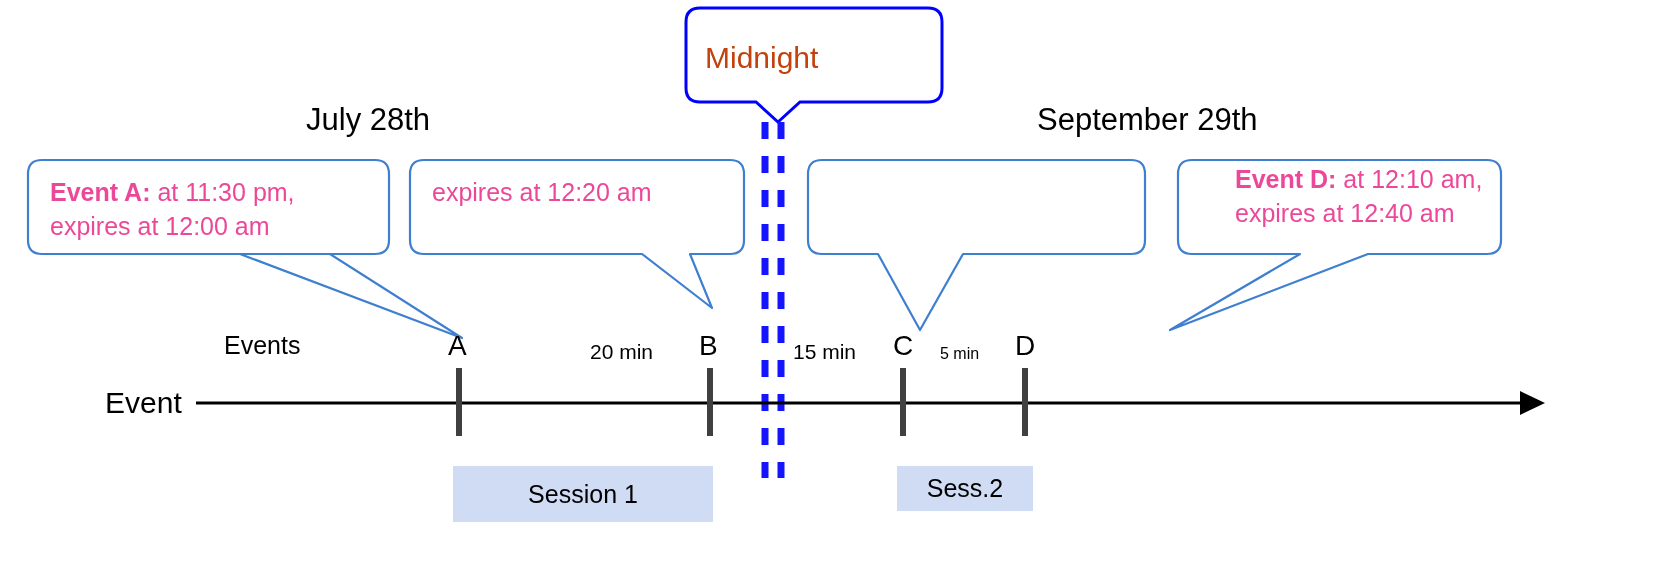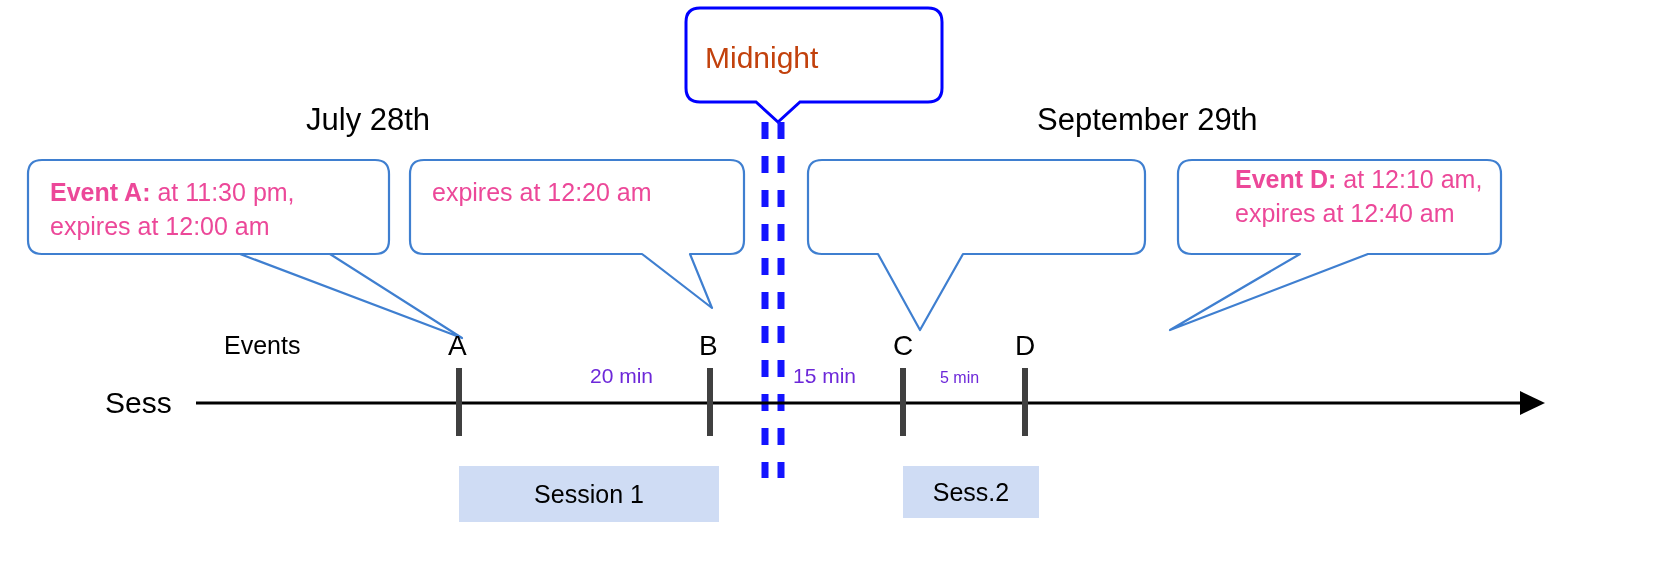--- a/index.html
+++ b/index.html
@@ -67,36 +67,34 @@
   .event-letter {
     position: absolute;
     font-size: 28px;
     color: #000000;
     white-space: nowrap;
   }
 
   .gap-label {
     position: absolute;
     font-size: 21px;
-    color: #6d28d9;
-    white-space: nowrap;
-    margin-top: 24px;
+    color: #000000;
+    white-space: nowrap;
   }
   .gap-label.small { font-size: 16px; }
 
   .session-box {
     position: absolute;
     background: #cfdcf4;
     display: flex;
     align-items: center;
     justify-content: center;
     font-size: 25px;
     color: #000000;
     white-space: nowrap;
-    margin-left: 6px;
   }
 </style>
 </head>
 <body>
 
 <div id="stage">
 
   <svg id="art" viewBox="0 0 1668 578">
 
     <path d="M 700,8
@@ -205,27 +203,27 @@
     <div>expires at 12:20 am</div>
   </div>
 
 
   <div class="callout-text" style="left:1190px; top:162px;margin-left:45px;">
     <div><b>Event D:</b><b></b><span>  at 12:10 am,</span></div>
     <div>expires at 12:40 am</div>
   </div>
 
   <div class="row-label" style="left:178px; top:331px;margin-left:46px;">Events</div>
-  <div class="axis-label" style="left:105px; top:386px;">Sess</div>
+  <div class="axis-label" style="left:105px; top:386px;">Event</div>
 
   <div class="event-letter" style="left:448px; top:330px;">A</div>
   <div class="event-letter" style="left:699px; top:330px;">B</div>
   <div class="event-letter" style="left:893px; top:330px;">C</div>
   <div class="event-letter" style="left:1015px; top:330px;">D</div>
 
   <div class="gap-label" style="left:590px; top:340px;">20 min</div>
   <div class="gap-label" style="left:793px; top:340px;">15 min</div>
   <div class="gap-label small" style="left:940px; top:345px;">5 min</div>
 
   <div class="session-box" style="left:453px; top:466px; width:260px; height:56px;">Session 1</div>
-  <div class="session-box" style="left:897px; top:466px; width:136px; height:52px;">Sess.2</div>
+  <div class="session-box" style="left:897px; top:466px; width:136px; height:45px;">Sess.2</div>
 
 </div>
 
 </body></html>

